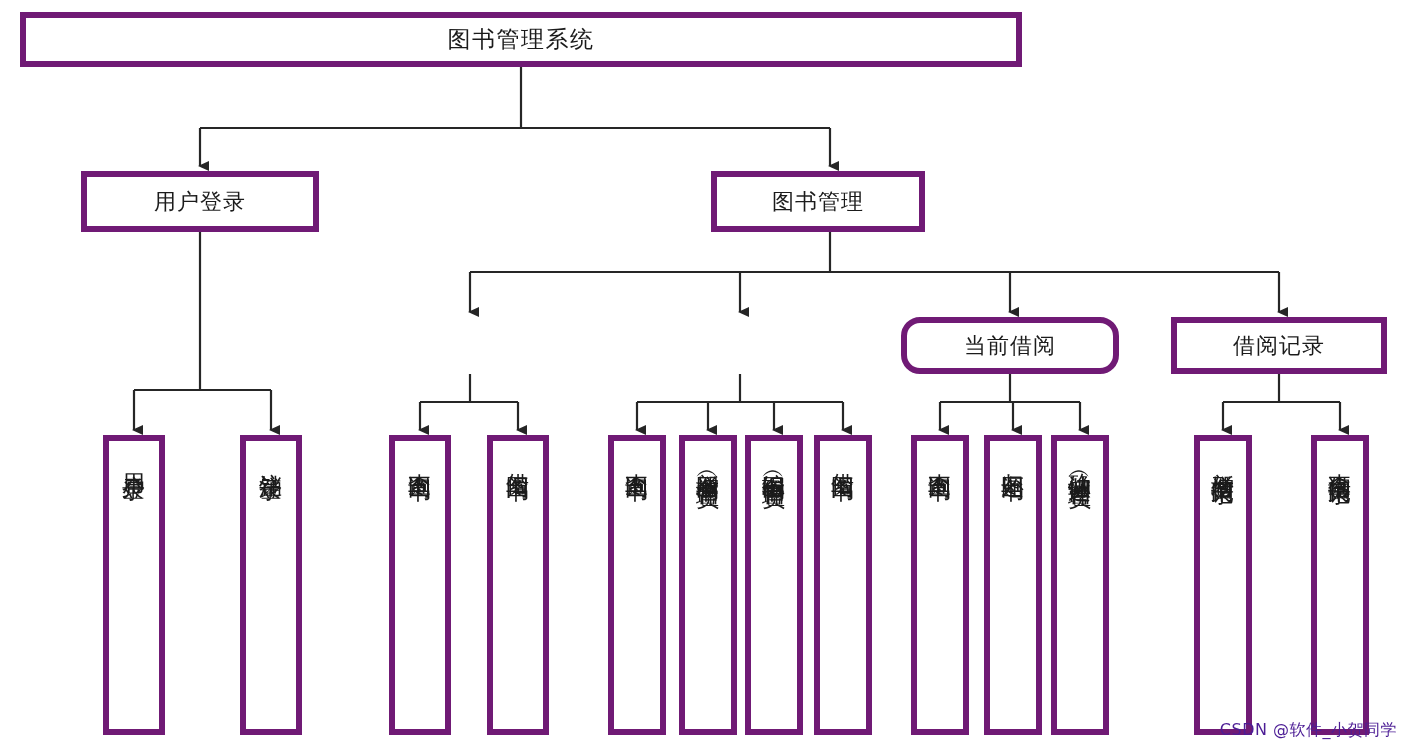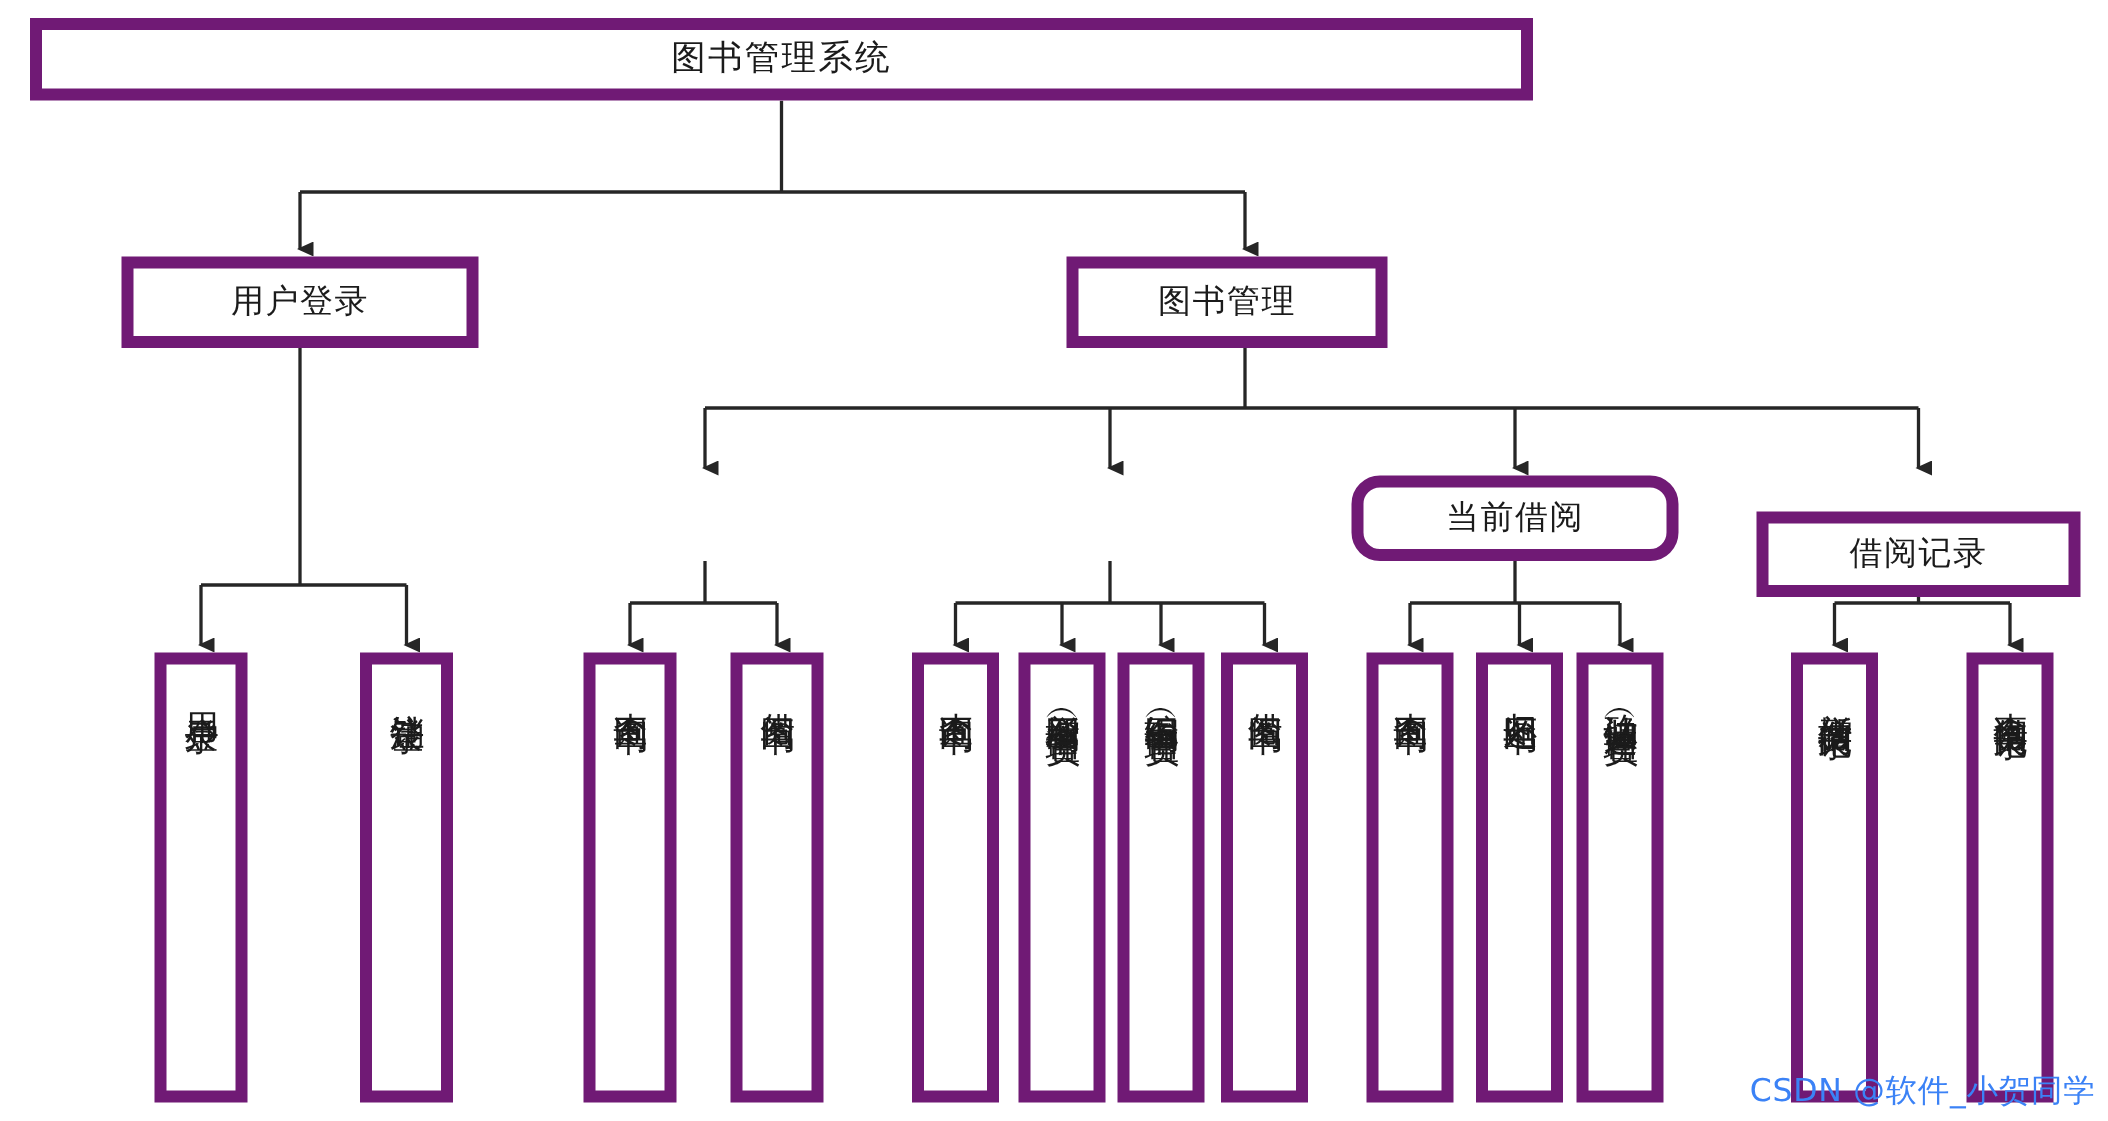--- a/index.html
+++ b/index.html
@@ -21,21 +21,21 @@
     left: 0;
     top: 0;
     width: 1405px;
     height: 747px;
     pointer-events: none;
   }
   .node {
     position: absolute;
     box-sizing: border-box;
     background: #ffffff;
-    border: 8px solid #701a75;
+    border: 6px solid #701a75;
     display: flex;
     align-items: center;
     justify-content: center;
     color: #1b1b1b;
     z-index: 2;
   }
   .node-h {
     font-size: 22px;
     line-height: 1.25;
     letter-spacing: 1px;
@@ -56,22 +56,22 @@
     font-size: 23px;
     line-height: 1.22;
     letter-spacing: 2px;
     white-space: nowrap;
     color: #1b1b1b;
   }
   .watermark {
     position: absolute;
     right: 8px;
     bottom: 6px;
-    font-size: 21px;
-    color: #3b82f6;
+    font-size: 16px;
+    color: #4c1d95;
     letter-spacing: 0.5px;
     z-index: 5;
     white-space: nowrap;
   }
 </style>
 </head>
 <body>
 
 <div id="canvas">
 
@@ -132,21 +132,21 @@
   <div class="node node-h" id="n-l2-0" style="left: 81px; top: 171px; width: 238px; height: 61px;">
     <span>用户登录</span>
   </div>
   <div class="node node-h" id="n-l2-1" style="left: 711px; top: 171px; width: 214px; height: 61px;">
     <span>图书管理</span>
   </div>
 
   <div class="node node-h" id="n-l3-2" style="left: 901px; top: 317px; width: 218px; height: 57px; border-radius: 19px;">
     <span>当前借阅</span>
   </div>
-  <div class="node node-h" id="n-l3-3" style="left: 1171px; top: 317px; width: 216px; height: 57px; margin-top: 24px;">
+  <div class="node node-h" id="n-l3-3" style="left: 1171px; top: 317px; width: 216px; height: 57px;">
     <span>借阅记录</span>
   </div>
 
   <div class="node node-v" id="n-lf-0" style="left: 103px; top: 435px; width: 62px; height: 300px;">
     <span class="vtext">用户登录</span>
   </div>
   <div class="node node-v" id="n-lf-1" style="left: 240px; top: 435px; width: 62px; height: 300px;">
     <span class="vtext">注销登录</span>
   </div>
   <div class="node node-v" id="n-lf-2" style="left: 389px; top: 435px; width: 62px; height: 300px;">

